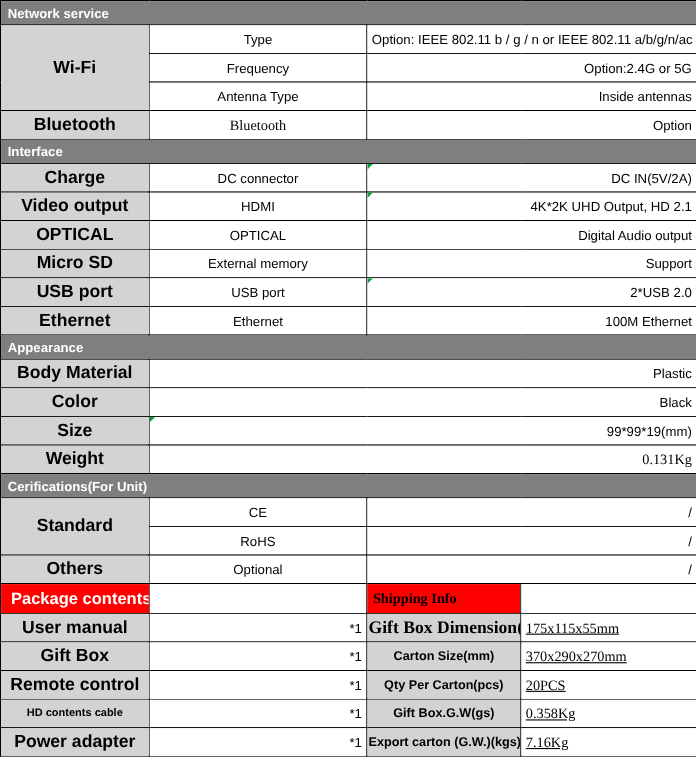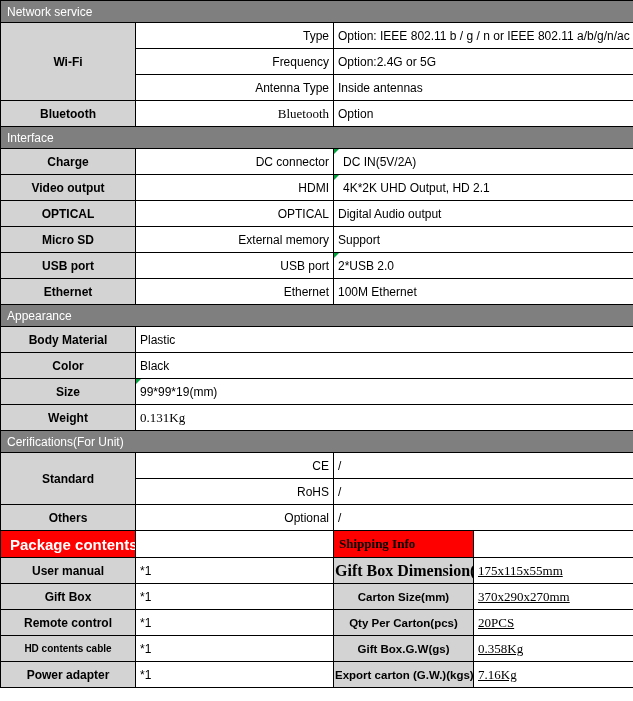--- a/index.html
+++ b/index.html
@@ -17,36 +17,36 @@
     vertical-align:middle;
     background:#fff;
     position:relative;
     overflow:hidden;
     white-space:nowrap;
   }
   tr.data-row td { height:25px; }
   tr.section-bar td {
     background:#7f7f7f;
     color:#fff;
-    font-weight:normal;
+    font-weight:bold;
     font-size:12px;
     height:21px;
     padding-left:6px;
     border-left:1px solid #000;
     border-right:1px solid #000;
   }
   td.lbl {
     background:#d3d3d3;
     font-weight:bold;
     text-align:center;
-    font-size:12px;
+    font-size:16px;
   }
   td.lbl-small { font-size:10px; }
-  td.sub { text-align:right; }
-  td.val { text-align:left; }
+  td.sub { text-align:center; }
+  td.val { text-align:right; }
   td.serif { font-family:"Liberation Serif", serif; font-size:13px; }
   td.indent { padding-left:9px; }
   tr.red-row td { height:26px; }
   td.red-left {
     background:#ff0000;
     color:#fff;
     font-weight:bold;
     font-size:15px;
     padding-left:9px;
   }

